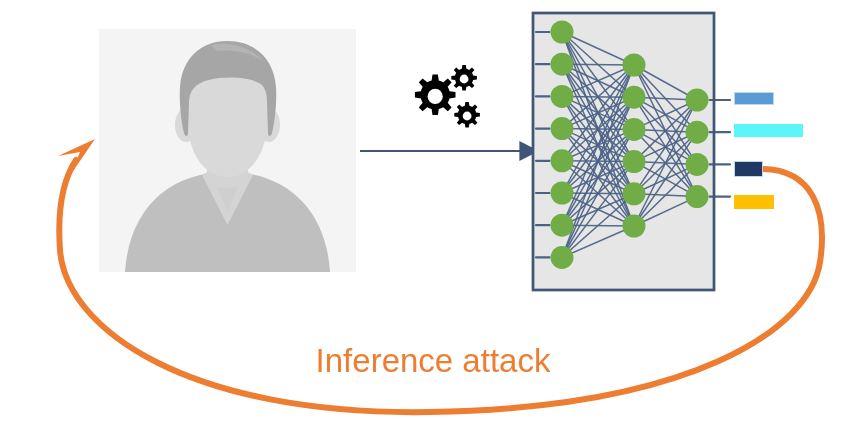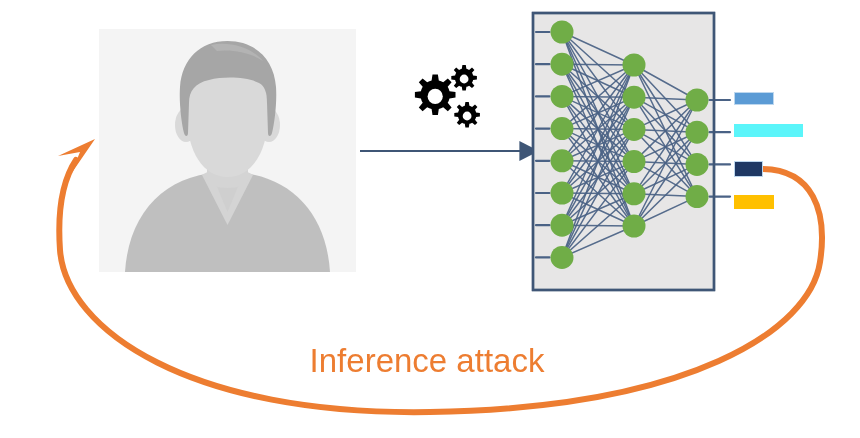--- a/index.html
+++ b/index.html
@@ -16,21 +16,21 @@
     position:absolute;
     left:99px;top:29px;width:257px;height:243px;
     background:#F4F4F4;
     overflow:hidden;
   }
   .photo svg{display:block;}
   .bar{position:absolute;}
   .gears{position:absolute;left:404px;top:58px;width:82px;height:78px;}
   .caption{
     position:absolute;
-    left:282px;top:344px;
+    left:288px;top:344px;
     width:290px;
     text-align:center;
     color:#ED7D31;
     font-size:33px;
     font-weight:400;
     letter-spacing:0px;
     line-height:1;
     white-space:nowrap;
   }
 </style>

